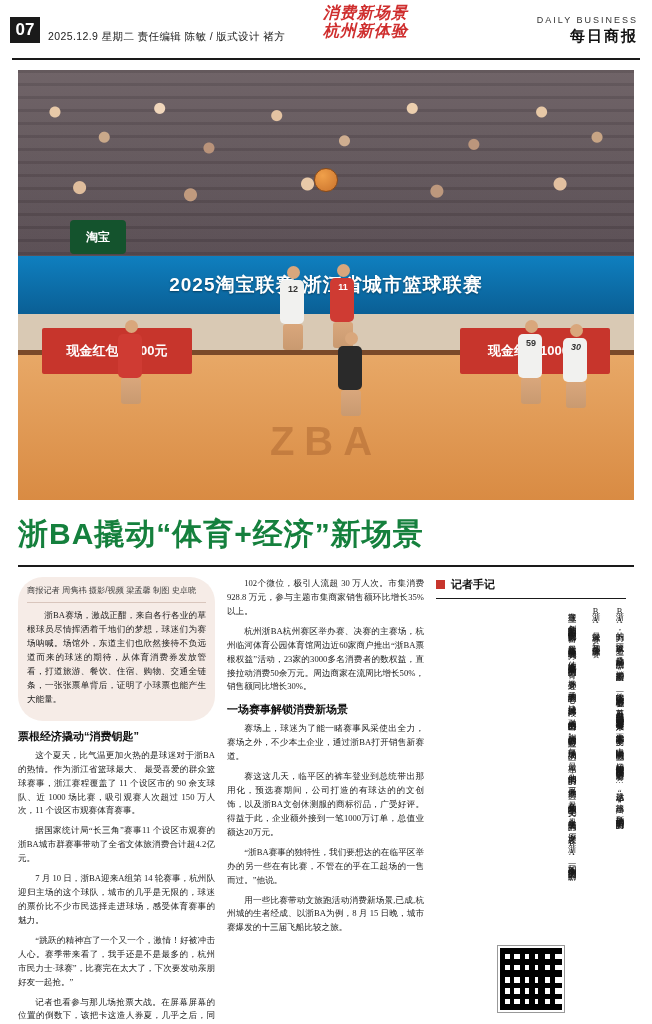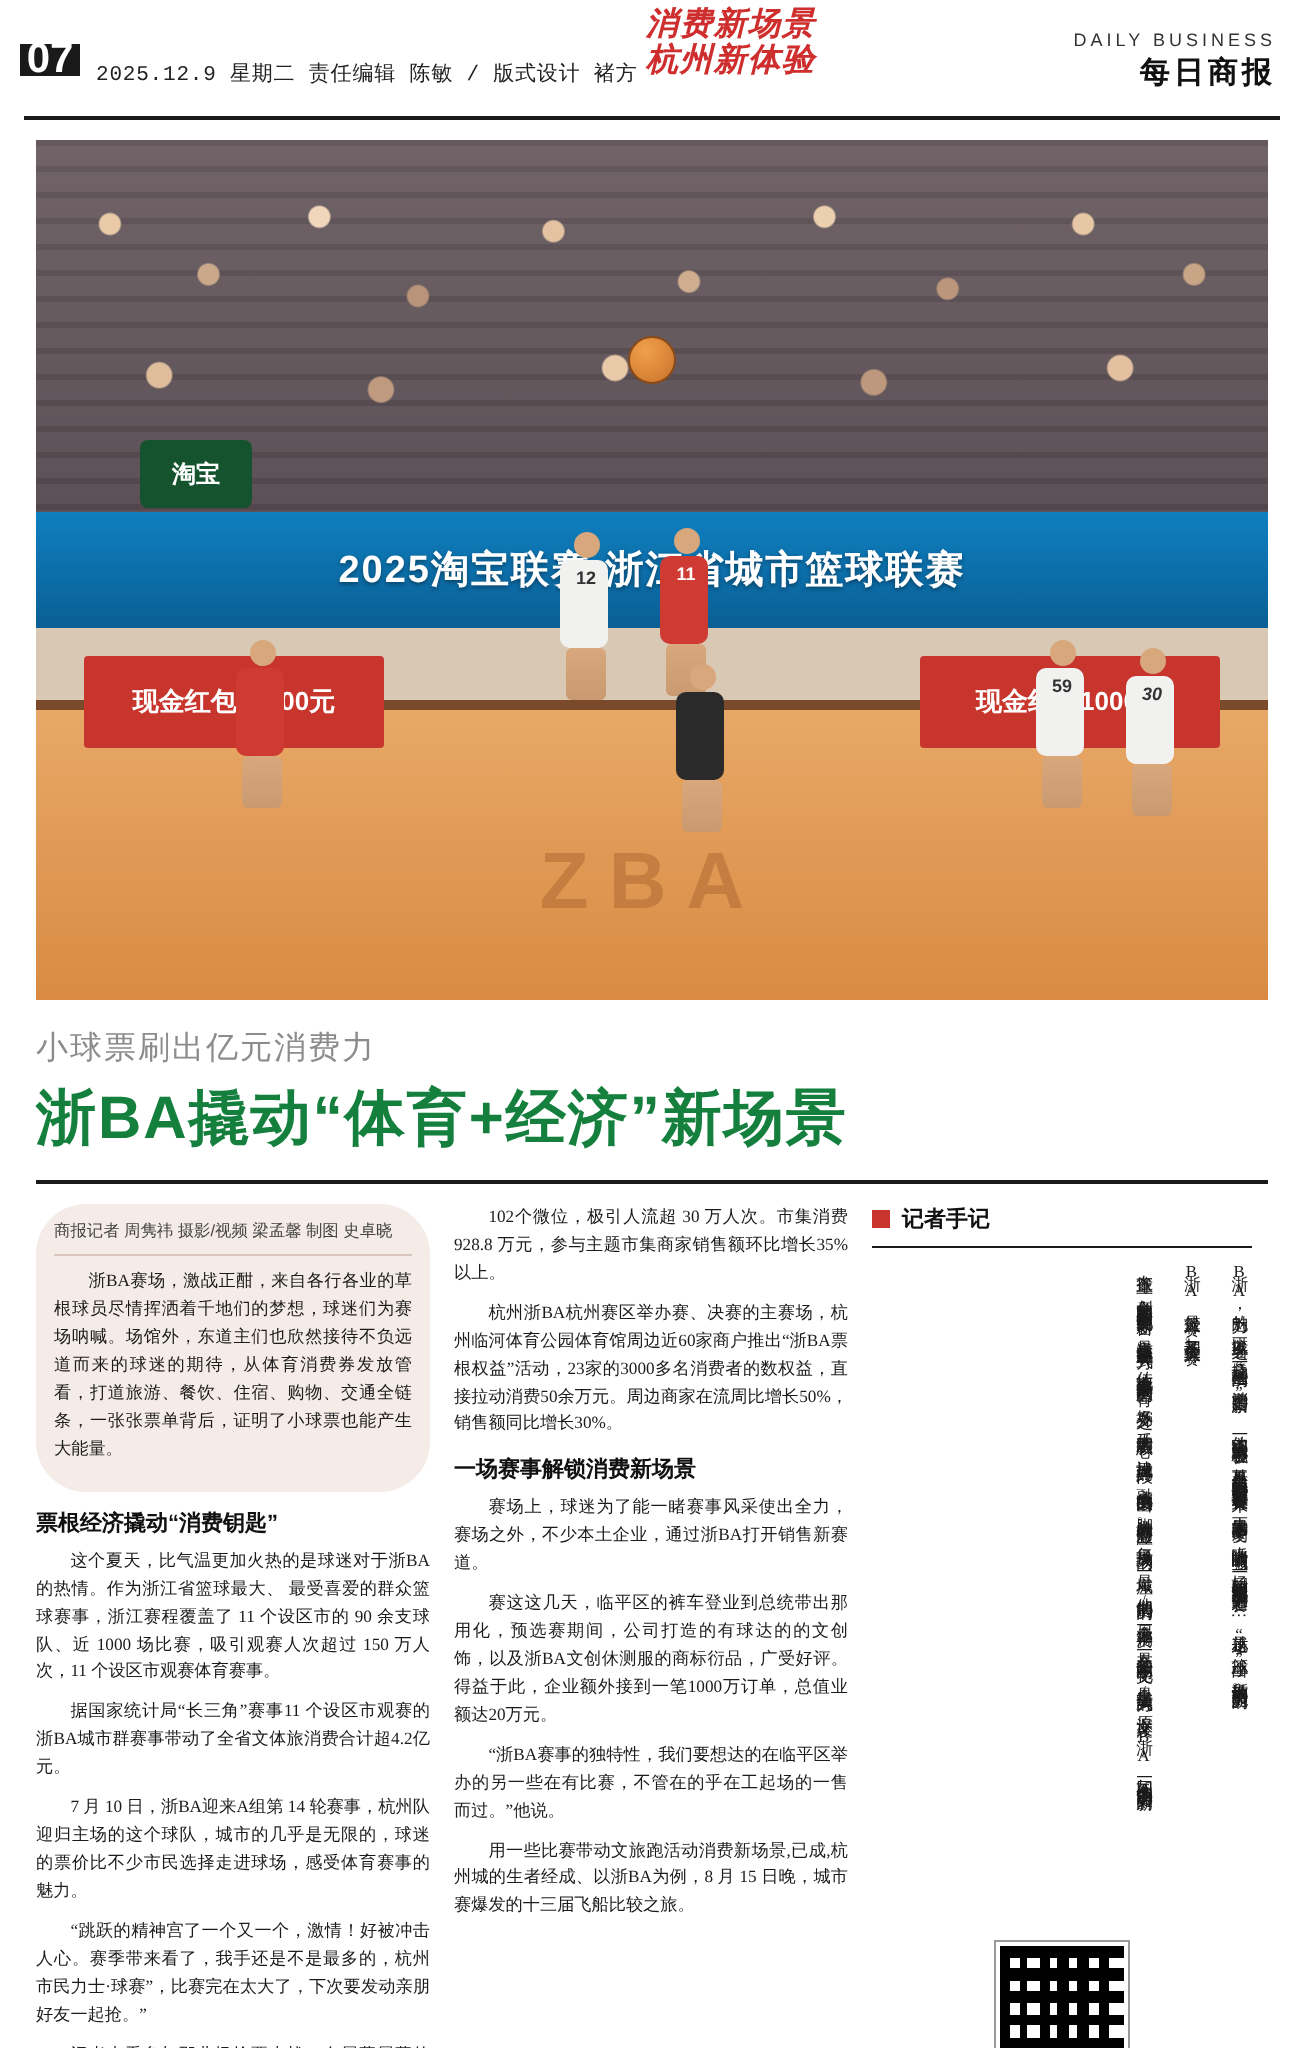--- a/index.html
+++ b/index.html
@@ -1,22 +1,22 @@
 <!DOCTYPE html>
 <html><head>
 <meta charset="utf-8">
 <style>
   html,body{margin:0;padding:0;background:#ffffff;}
   body{width:652px;height:1024px;font-family:"Liberation Serif",serif;color:#111;overflow:hidden;position:relative;}
   .page{width:652px;height:1024px;position:relative;background:#fff;}
 
   
   .masthead{display:flex;align-items:center;padding:10px 14px 6px 10px;position:relative;height:40px;}
-  .pagenum{width:30px;height:16px;background:#1a1a1a;color:#fff;font-family:"Liberation Sans",sans-serif;font-size:21px;font-weight:bold;display:flex;align-items:center;justify-content:center;letter-spacing:0;}
-  .datestrip{margin-left:8px;font-size:10.5px;color:#222;font-family:Liberation Mono, monospace;letter-spacing:.4px;white-space:nowrap;margin-top:13px;}
+  .pagenum{width:30px;height:26px;background:#1a1a1a;color:#fff;font-family:"Liberation Sans",sans-serif;font-size:17px;font-weight:bold;display:flex;align-items:center;justify-content:center;letter-spacing:0;}
+  .datestrip{margin-left:8px;font-size:10.5px;color:#222;font-family:Liberation Sans, sans-serif;letter-spacing:.4px;white-space:nowrap;margin-top:13px;}
   .mh-center{position:absolute;left:258px;top:4px;width:150px;text-align:right;}
   .mh-center .l1,.mh-center .l2{font-family:"Liberation Sans",sans-serif;font-weight:bold;color:#cf2e2e;font-size:16px;line-height:17px;letter-spacing:1px;font-style:italic;}
   .mh-center .l2{margin-top:1px;}
   .mh-right{margin-left:auto;text-align:right;}
   .mh-right .en{font-family:"Liberation Sans",sans-serif;font-size:9px;letter-spacing:2px;color:#333;}
   .mh-right .cn{font-family:"Liberation Sans",sans-serif;font-size:15px;font-weight:bold;color:#111;letter-spacing:2px;margin-top:2px;}
   .rule{height:2px;background:#1a1a1a;margin:2px 12px 0 12px;}
 
   
   .photo-wrap{margin:10px 18px 0 18px;height:430px;position:relative;overflow:hidden;background:#d9c9b4;}
@@ -155,21 +155,20 @@
       <div class="legs"></div>
     </div>
     <div class="pl" style="left:320px;bottom:84px;">
       <div class="head"></div>
       <div class="body blk"></div>
       <div class="legs"></div>
     </div>
   </div>
 
   <div class="headline-block">
-    <div class="kicker">小球票刷出亿元消费力</div>
     <div class="headline">浙BA撬动“体育+经济”新场景</div>
     <div class="hl-rule"></div>
   </div>
 
   <div class="cols">
 
     <div class="col">
       <div class="lead-box">
         <div class="byline">商报记者  周隽祎  摄影/视频  梁孟馨  制图  史卓晓</div>
         <p class="t">浙BA赛场，激战正酣，来自各行各业的草根球员尽情挥洒着千地们的梦想，球迷们为赛场呐喊。场馆外，东道主们也欣然接待不负远道而来的球迷的期待，从体育消费券发放管看，打道旅游、餐饮、住宿、购物、交通全链条，一张张票单背后，证明了小球票也能产生大能量。</p>

